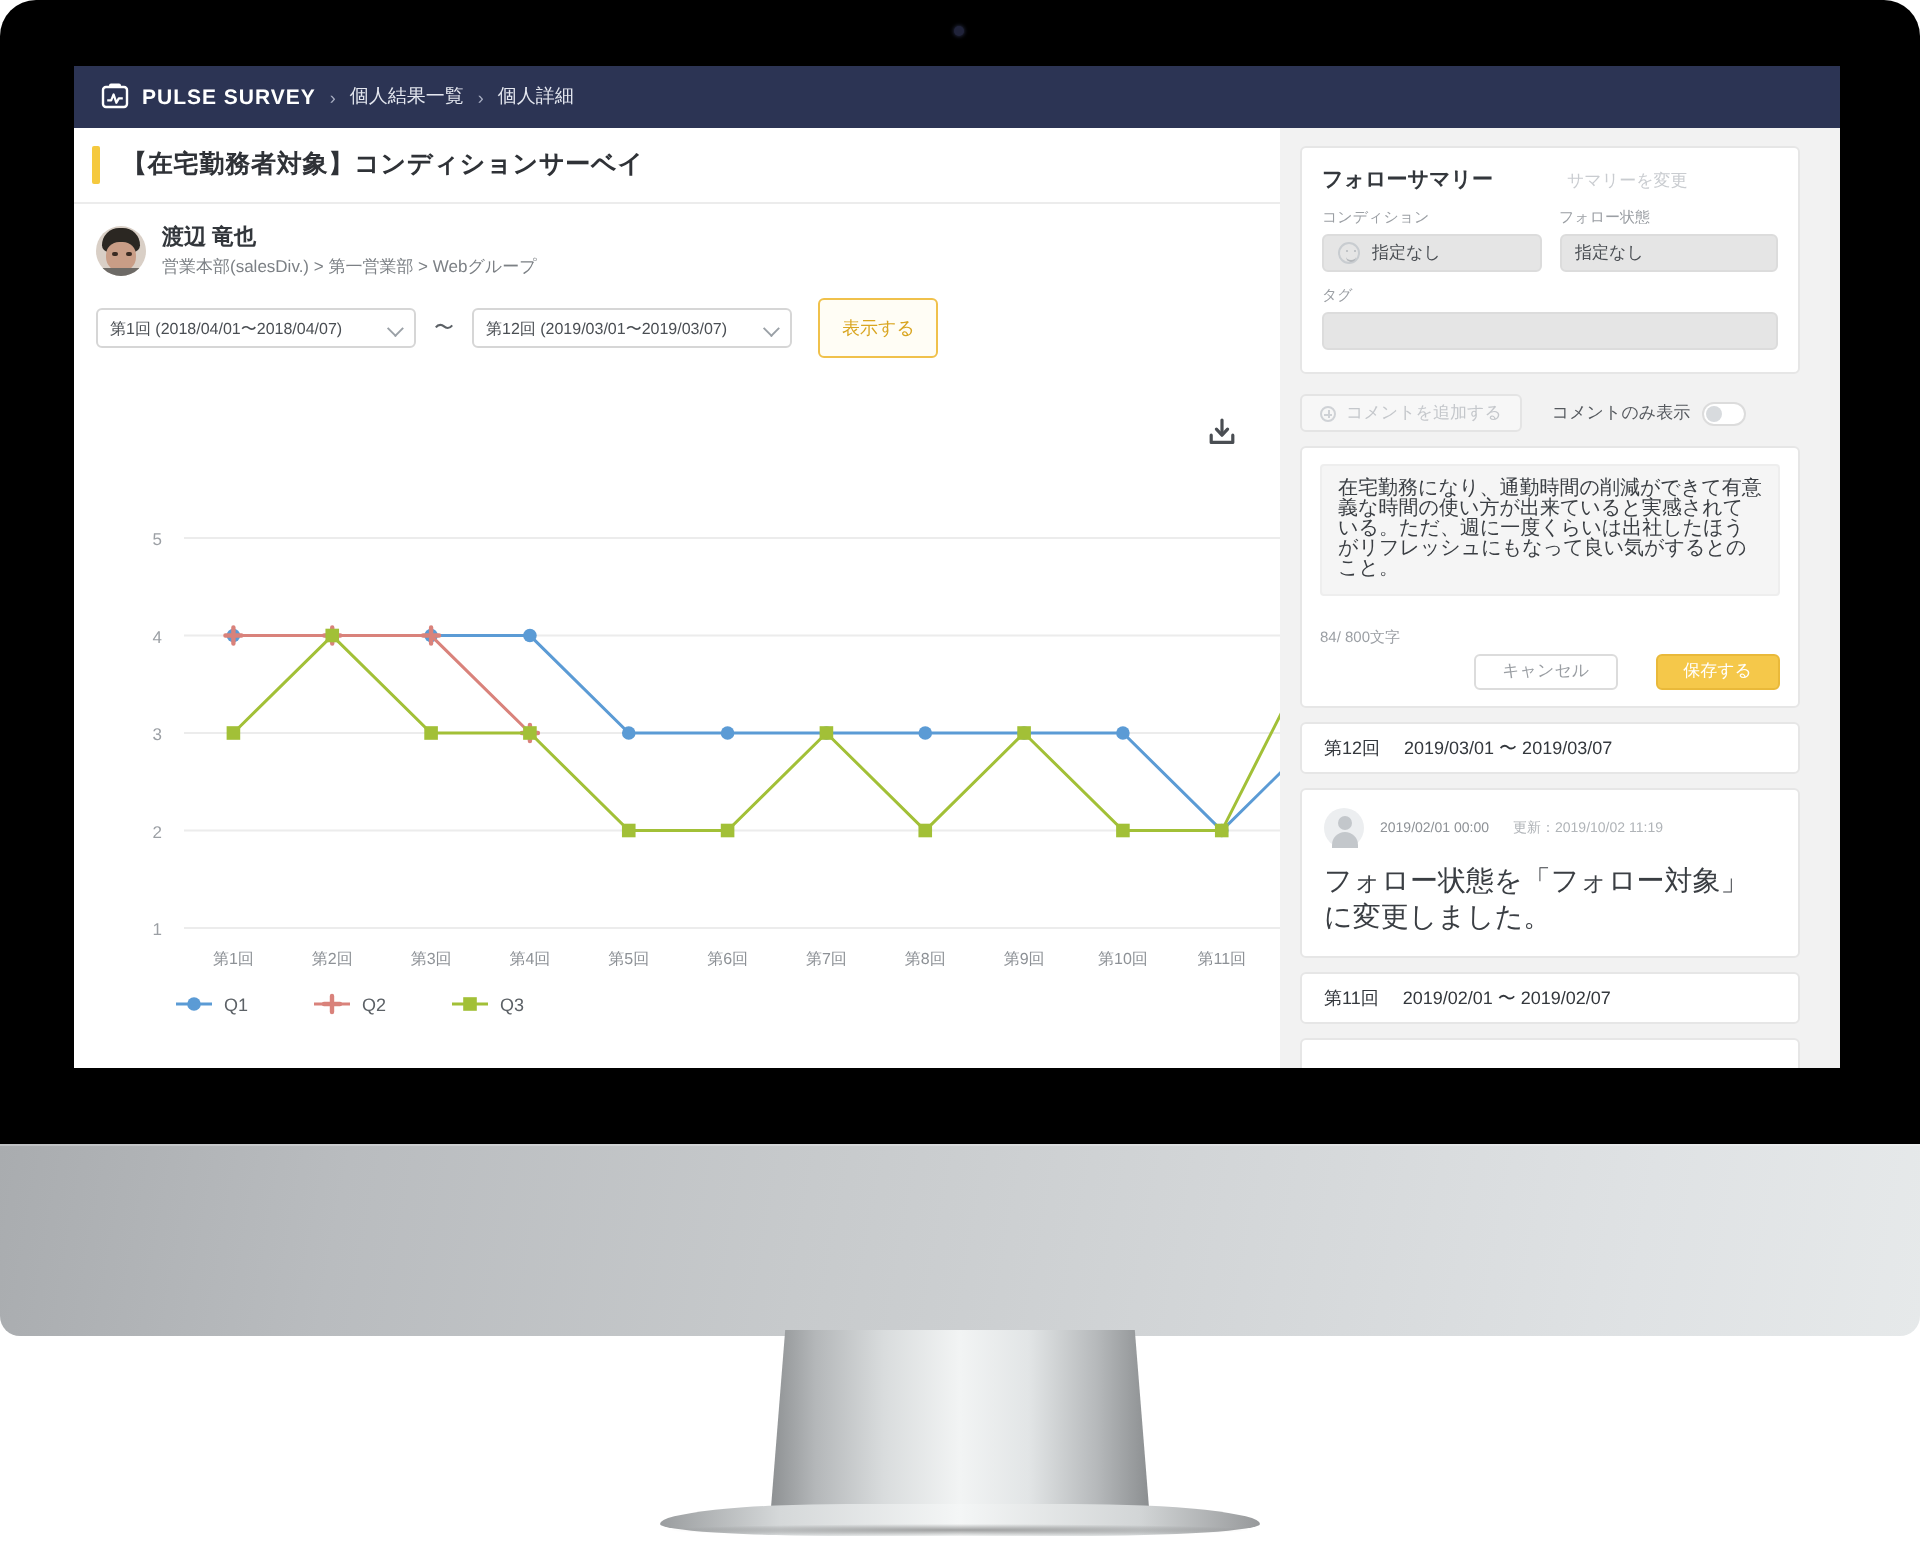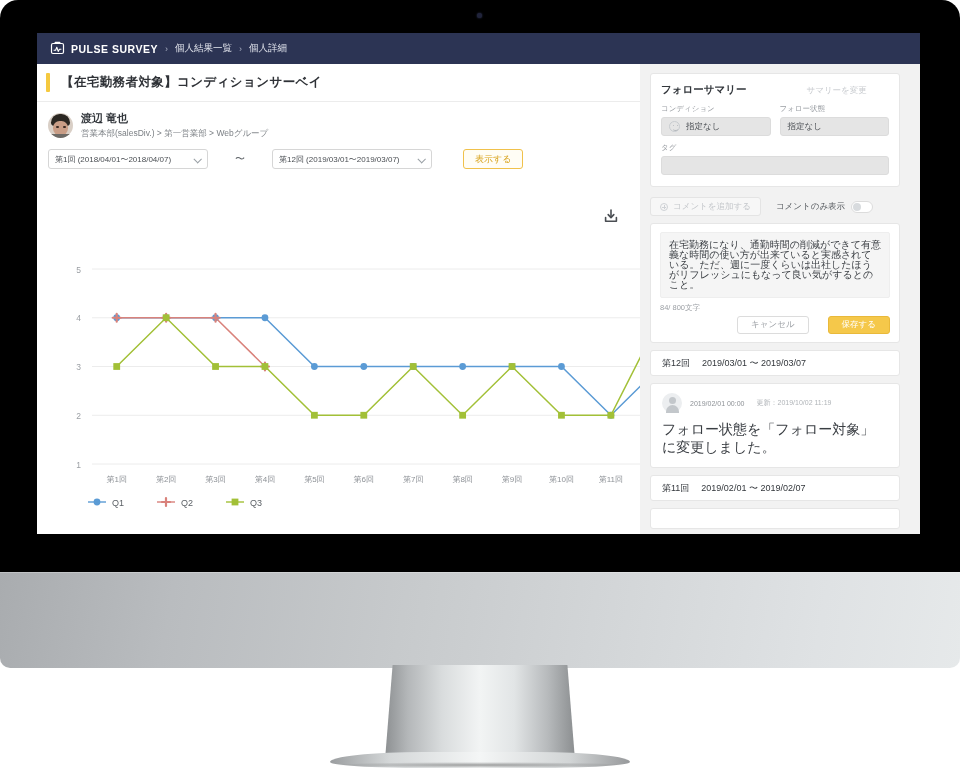--- a/index.html
+++ b/index.html
@@ -99,51 +99,51 @@
   }
   .avatar .hair { position: absolute; left: 3px; top: 1px; width: 19px; height: 12px; background: #2b2722; border-radius: 10px 10px 4px 4px; }
   .avatar .face { position: absolute; left: 5px; top: 8px; width: 15px; height: 15px; background: #c99d86; border-radius: 7px 7px 8px 8px; }
   .avatar .eye-l { position: absolute; left: 8px; top: 13px; width: 3px; height: 2px; background: #3a2a22; border-radius: 2px; }
   .avatar .eye-r { position: absolute; left: 15px; top: 13px; width: 3px; height: 2px; background: #3a2a22; border-radius: 2px; }
   .avatar .shirt { position: absolute; left: 1px; top: 21px; width: 23px; height: 6px; background: #6d6a66; }
 
   .user-name { font-size: 11px; color: #33373c; font-weight: bold; }
   .user-org { font-size: 8.5px; color: #7c8085; margin-top: 2px; }
 
-  .filter-row { display: flex; align-items: center; padding: 9px 0 0 11px; gap: 18px; }
+  .filter-row { display: flex; align-items: center; padding: 9px 0 0 11px; }
   .select {
     width: 160px; height: 20px; border: 1px solid #d6d6d6; border-radius: 3px;
     background: #fff; font-size: 8px; color: #4a4e53;
     display: flex; align-items: center; padding: 0 6px; position: relative;
   }
   .select .caret {
     position: absolute; right: 7px; top: 7px;
     width: 6px; height: 6px; border-right: 1.3px solid #9aa0a6; border-bottom: 1.3px solid #9aa0a6;
     transform: rotate(45deg) translateY(-1px);
   }
   .tilde { margin: 0 9px; font-size: 10px; color: #5c6166; }
   .btn-show {
-    margin-left: 13px; height: 20px; padding: 0 11px;
+    margin-left: 13px; height: 30px; padding: 0 11px;
     border: 1px solid #f0c14b; border-radius: 3px; background: #fffdf5;
     color: #d9a520; font-size: 9px; display: flex; align-items: center;
   }
 
   .dl-icon-wrap { position: absolute; right: 20px; top: 143px; width: 18px; height: 18px; }
 
   .chart-area { position: absolute; left: 0; top: 165px; width: 653px; height: 285px; }
   .chart-svg { display: block; }
 
   
   .rightcol { flex: 1; position: relative; background: #f2f2f2; }
 
   .summary-card {
     margin: 9px 0 0 10px; width: 250px; background: #fff;
     border: 1px solid #e6e6e6; border-radius: 3px; padding: 9px 10px 11px 10px;
   }
-  .summary-head { display: flex; align-items: baseline; gap: 23px; }
+  .summary-head { display: flex; align-items: baseline; }
   .summary-title { font-size: 10.5px; font-weight: bold; color: #33373c; }
   .summary-edit { font-size: 8.5px; color: #c9ccd0; margin-left: 37px; }
   .field-label { font-size: 7.5px; color: #9b9fa4; margin: 7px 0 3px 0; }
   .field-box {
     height: 19px; border: 1px solid #dcdcdc; border-radius: 3px; background: #e5e5e5;
     display: flex; align-items: center; padding: 0 7px; font-size: 8.5px; color: #4a4e53;
   }
   .fields-2 { display: flex; gap: 9px; }
   .fields-2 > div { flex: 1; }
   .smiley {
@@ -172,21 +172,21 @@
   .toggle:after { content: ""; position: absolute; left: 1px; top: 1px; width: 8px; height: 8px; border-radius: 50%; background: #d8dbde; }
 
   .editor-card {
     margin: 7px 0 0 10px; width: 250px; background: #fff;
     border: 1px solid #e6e6e6; border-radius: 3px; padding: 8px 9px 8px 9px;
   }
   .editor-box {
     background: #f5f5f5; border: 1px solid #eeeeee; border-radius: 2px;
     padding: 7px 8px; font-size: 10px; line-height: 10px; color: #3a3e43;
   }
-  .char-count { font-size: 7.5px; color: #9b9fa4; margin-top: 5px; }
+  .char-count { font-size: 7.5px; color: #9b9fa4; margin-top: 16px; }
   .editor-actions { display: flex; justify-content: flex-end; gap: 19px; margin-top: 3px; }
   .btn-cancel {
     height: 18px; padding: 0 13px; border: 1px solid #dcdcdc; border-radius: 3px;
     background: #fff; color: #9a9ea3; font-size: 8.5px; display: flex; align-items: center;
   }
   .btn-save {
     height: 18px; padding: 0 13px; border-radius: 3px;
     background: #f2c killed; font-size: 8.5px;
   }
   .btn-save {

